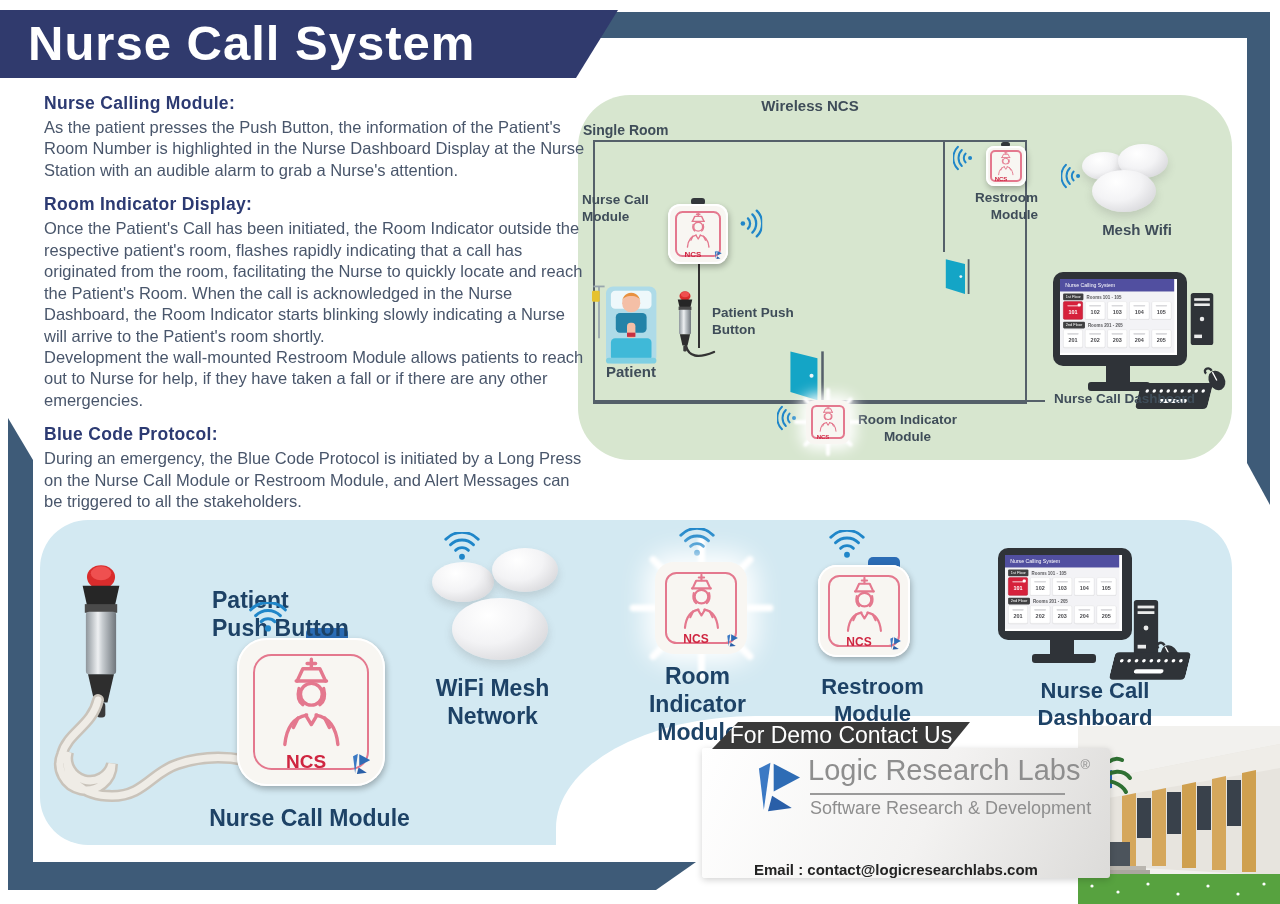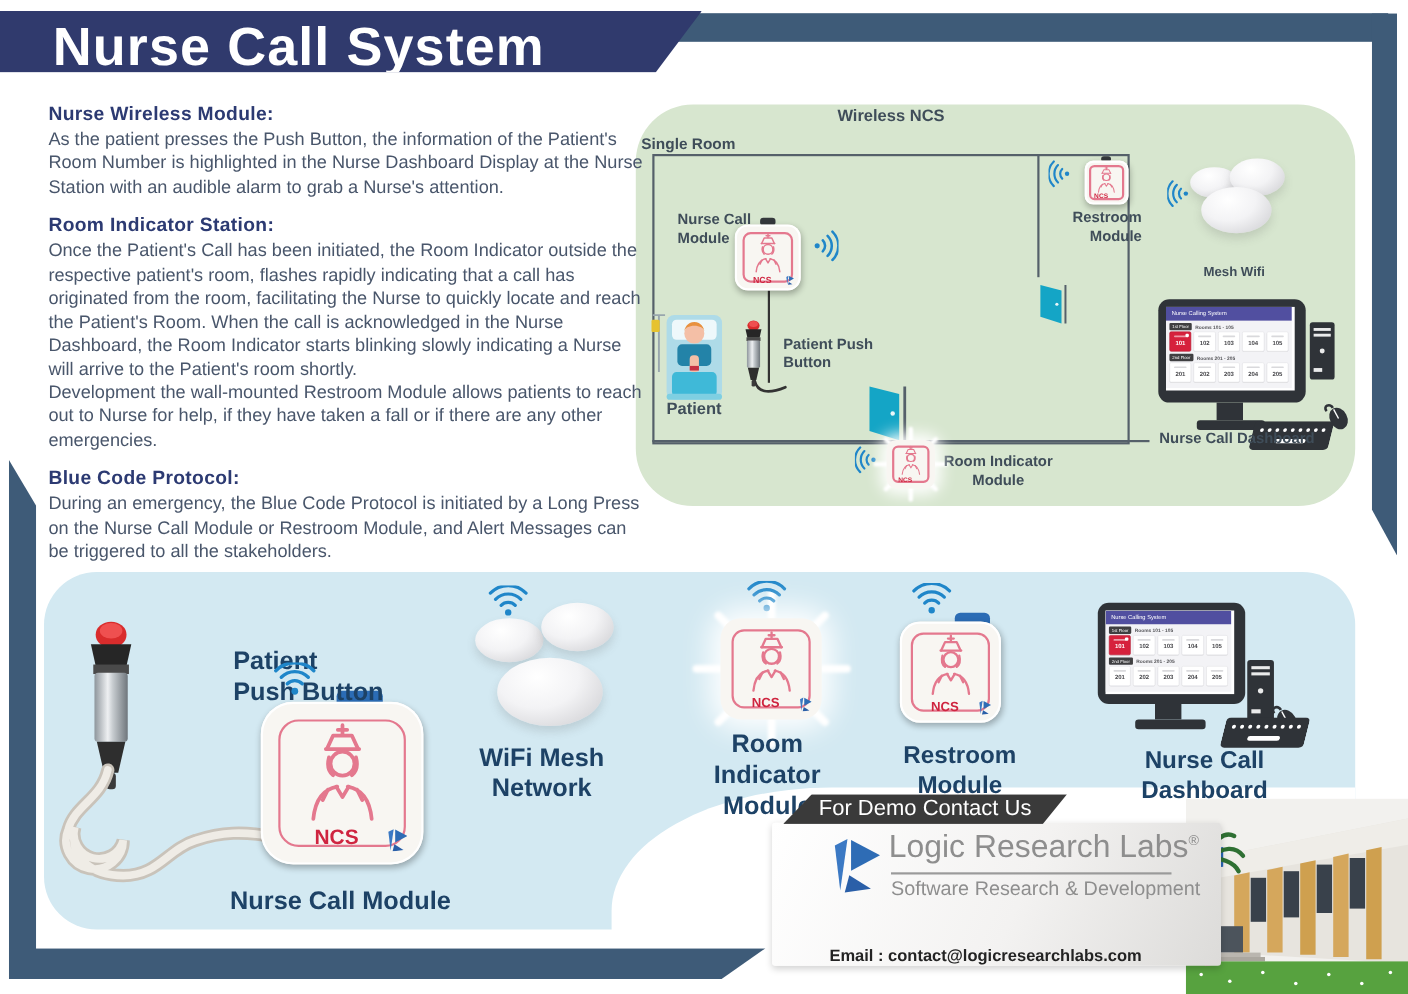--- a/index.html
+++ b/index.html
@@ -1,22 +1,22 @@
 <!DOCTYPE html>
 <html><head>
 <meta charset="utf-8">
 <style>
   html,body{margin:0;padding:0;background:#fff;}
   #poster{position:relative;width:1280px;height:904px;background:#fff;overflow:hidden;
           font-family:"Liberation Sans",sans-serif;}
   .abs{position:absolute;}
   
   .steel{background:#3e5b78;}
-  .navy-banner{left:0;top:10px;width:618px;height:56px;background:#303a6d;z-index:5;
-    clip-path:polygon(0 0,100% 0,calc(100% - 42px) 100%,0 100%);padding-left:20px;}
+  .navy-banner{left:0;top:10px;width:618px;height:68px;background:#303a6d;z-index:5;
+    clip-path:polygon(0 0,100% 0,calc(100% - 42px) 100%,0 100%);}
   .navy-banner h1{margin:0;padding-left:28px;line-height:66px;font-size:49px;font-weight:800;
     letter-spacing:1px;color:#fff;}
   
   .copy{left:44px;top:80px;width:542px;z-index:2;}
   .copy .h3{color:#2c3a72;font-size:17.5px;font-weight:bold;letter-spacing:.3px;margin:13px 0 3px;}
   .copy .para{color:#49566b;font-size:16.5px;line-height:1.3;margin:0;}
   
   .green-panel{left:578px;top:95px;width:654px;height:365px;background:#d7e6cf;border-radius:52px;z-index:1;}
   .dlabel{color:#3f4d59;font-weight:bold;font-size:13.5px;line-height:1.25;white-space:pre-line;}
   .room-box{left:593px;top:140px;width:430px;height:260px;border:2px solid#55606a;z-index:2;}
@@ -52,21 +52,21 @@
   .card .bell{position:absolute;right:3px;top:3px;width:6px;height:6px;background:#fff;border-radius:2px;}
   .monitor{background:#2f3338;border-radius:10px;z-index:2;}
   .dark{background:#2f3338;}
   
   .blue-panel{left:40px;top:520px;width:1192px;height:325px;background:#d3e9f2;border-radius:48px;z-index:1;}
   .swoosh{left:556px;top:716px;width:676px;height:132px;background:#fff;border-top-left-radius:200px 112px;z-index:2;}
   .plabel{color:#1d4266;font-weight:bold;font-size:23px;line-height:1.22;white-space:pre-line;z-index:3;}
   
   .demo-banner{left:712px;top:722px;width:258px;height:27px;background:#3a3a3a;z-index:6;
     clip-path:polygon(26px 0,100% 0,calc(100% - 22px) 100%,0 100%);}
-  .demo-banner span{display:block;text-align:center;color:#fff;font-size:20px;line-height:27px;}
+  .demo-banner span{display:block;text-align:center;color:#fff;font-size:23px;line-height:27px;}
   .contact-card{left:702px;top:748px;width:408px;height:130px;z-index:5;
     background:linear-gradient(115deg,#ffffff 0%,#f3f2f1 55%,#dcdbd9 100%);
     box-shadow:0 2px 7px rgba(0,0,0,.18);border-radius:3px;}
   .company{position:absolute;left:106px;top:6px;font-size:29px;color:#8e8e8e;}
   .company sup{font-size:13px;color:#8e8e8e;}
   .logo-rule{position:absolute;left:108px;top:45px;width:255px;height:2px;background:#9a9a9a;}
   .tagline{position:absolute;left:108px;top:50px;font-size:18px;color:#8e8e8e;}
   .contact-lines{position:absolute;left:52px;top:74px;font-size:15px;font-weight:bold;color:#232323;
     line-height:19px;white-space:pre-wrap;}
   
@@ -176,23 +176,23 @@
   <div class="abs steel" style="left:560px;top:12px;width:702px;height:26px;z-index:3"></div>
   <div class="abs steel" style="left:1247px;top:12px;width:23px;height:493px;z-index:3;
               clip-path:polygon(0 0,100% 0,100% 100%,0 calc(100% - 42px))"></div>
   <div class="abs navy-banner">
     <h1>Nurse Call System</h1>
   </div>
   <div class="abs left-wedge"></div>
   <div class="abs bottom-bar"></div>
 
   <div class="abs copy">
-    <div class="h3">Nurse Wireless Module:</div>
+    <div class="h3">Nurse Calling Module:</div>
     <p class="para">As the patient presses the Push Button, the information of the Patient's Room Number is highlighted in the Nurse Dashboard Display at the Nurse Station with an audible alarm to grab a Nurse's attention.</p>
-    <div class="h3">Room Indicator Station:</div>
+    <div class="h3">Room Indicator Display:</div>
     <p class="para">Once the Patient's Call has been initiated, the Room Indicator outside the respective patient's room, flashes rapidly indicating that a call has originated from the room, facilitating the Nurse to quickly locate and reach the Patient's Room. When the call is acknowledged in the Nurse Dashboard, the Room Indicator starts blinking slowly indicating a Nurse will arrive to the Patient's room shortly.</p>
     <p class="para">Development the wall-mounted Restroom Module allows patients to reach out to Nurse for help, if they have taken a fall or if there are any other emergencies.</p>
     <div class="h3">Blue Code Protocol:</div>
     <p class="para">During an emergency, the Blue Code Protocol is initiated by a Long Press on the Nurse Call Module or Restroom Module, and Alert Messages can be triggered to all the stakeholders.</p>
   </div>
 
   <div class="abs green-panel"></div>
   <div class="abs dlabel" style="left:700px;top:97px;width:220px;text-align:center;font-size:15px;z-index:2">Wireless NCS</div>
   <div class="abs dlabel" style="left:583px;top:122px;font-size:14px;z-index:2">Single Room</div>
 
@@ -216,23 +216,23 @@
   <svg class="abs" style="left:941px;top:250px;width:36px;height:52px;z-index:3">
       <use href="#sym-door"></use>
     </svg>
 
   <svg class="abs" style="left:1058px;top:166px;width:26px;height:20px;transform:rotate(-90deg);z-index:3">
       <use href="#sym-wifi"></use>
     </svg>
   <div class="abs dome" style="left:1082px;top:152px;width:44px;height:28px"></div>
   <div class="abs dome" style="left:1118px;top:144px;width:50px;height:34px"></div>
   <div class="abs dome" style="left:1092px;top:170px;width:64px;height:42px"></div>
-  <div class="abs dlabel" style="left:1072px;top:240px;width:100px;text-align:center;font-size:12px;z-index:2">Mesh Wifi</div>
-
-  <div class="abs dlabel" style="left:616px;top:192px;width:80px;z-index:3">Nurse Call
+  <div class="abs dlabel" style="left:1072px;top:221px;width:100px;text-align:right;font-size:15px;z-index:2">Mesh Wifi</div>
+
+  <div class="abs dlabel" style="left:582px;top:192px;width:80px;z-index:3">Nurse Call
 Module</div>
   <div class="abs notch" style="left:691px;top:198px;width:14px;height:7px"></div>
   <div class="abs module" style="left:668px;top:204px;width:60px;height:60px">
     <div class="pink-frame"></div>
     <svg class="nurse">
         <use href="#sym-nurse"></use>
       </svg>
     <span class="ncs" style="font-size:8px">NCS</span>
     <svg class="mini-logo">
         <use href="#sym-logo"></use>

